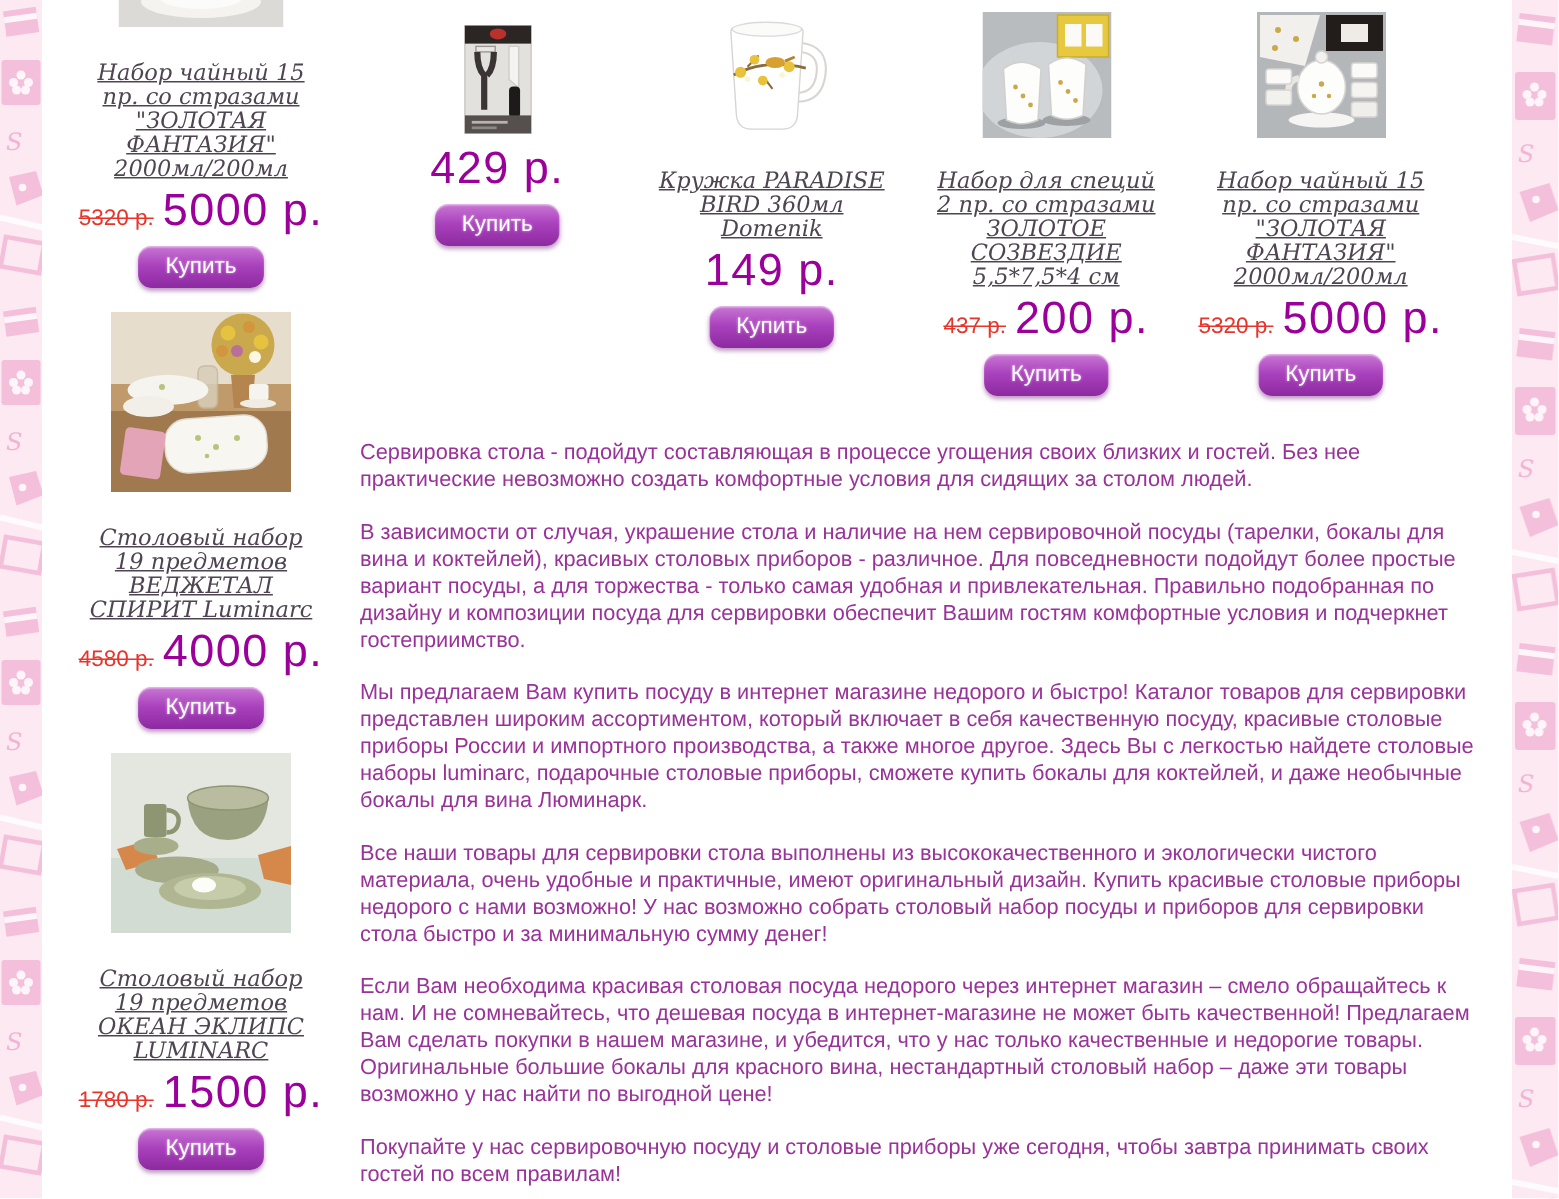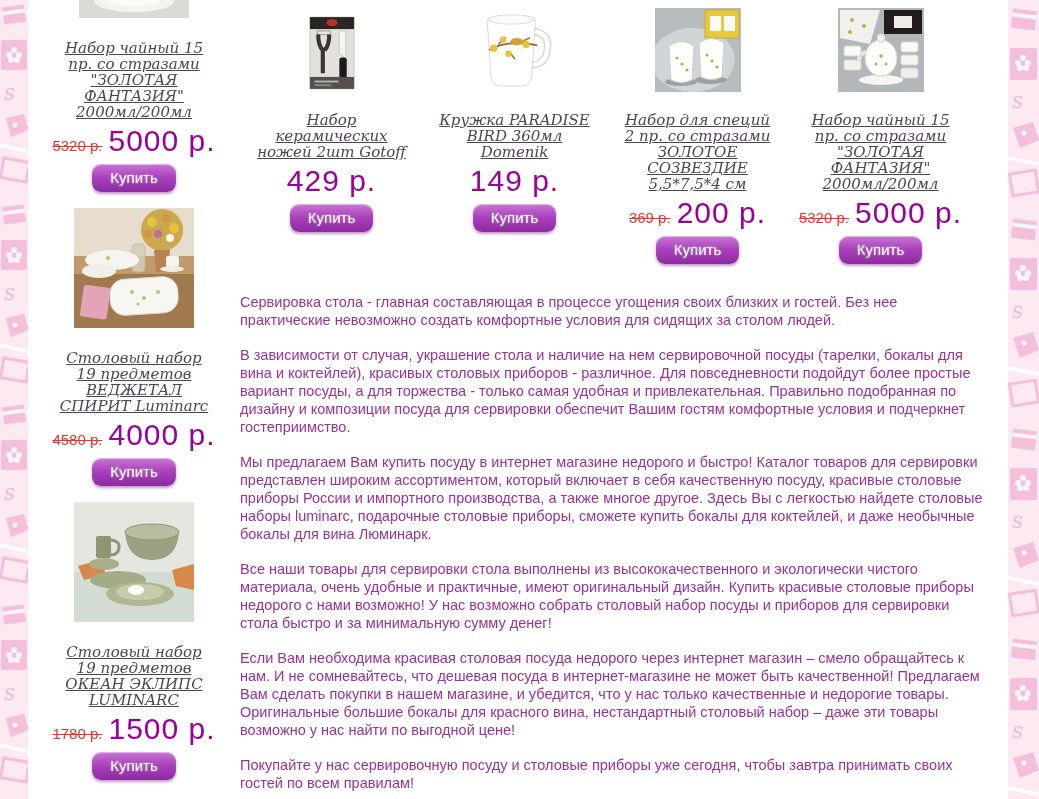--- a/index.html
+++ b/index.html
@@ -256,21 +256,20 @@
         <rect x="9" y="16" width="14" height="4" fill="#e9e7e4" stroke="#9a9793"></rect>
         <path d="M10,20 q0,12 5,17 l0,25" stroke="#3a3534" stroke-width="4.5" fill="none"></path>
         <path d="M22,20 q0,12 -5,17" stroke="#3a3534" stroke-width="4.5" fill="none"></path>
         <polygon points="33,16 40,16 40,46 33,40" fill="#f4f3f1" stroke="#cfccc8"></polygon>
         <rect x="33" y="45" width="8" height="23" rx="3" fill="#1d1a19"></rect>
         <rect x="1" y="66" width="48" height="13" fill="#55504d"></rect>
         <rect x="6" y="70" width="26" height="2" fill="#b7b3af"></rect>
         <rect x="6" y="74" width="18" height="2" fill="#8d8985"></rect>
       </svg>
     </div>
-    <a class="p-title">Набор керамических ножей 2шт Gotoff</a>
     <div class="price-row">
       <span class="new-price">429 р.</span>
     </div>
     <button class="buy-btn">Купить</button>
   </div>
 
   <div class="f-card">
     <div class="img-wrap">
       <svg width="74" height="84" viewBox="0 0 80 88">
         <path d="M60,24 q17,2 15,19 q-2,17 -17,17" fill="none" stroke="#d8d5d2" stroke-width="8"></path>
@@ -315,21 +314,21 @@
             <circle cx="27" cy="56" r="1.6"></circle>
             <circle cx="32" cy="62" r="1.6"></circle>
           <circle cx="52" cy="47" r="1.6"></circle>
             <circle cx="57" cy="53" r="1.6"></circle>
             <circle cx="62" cy="59" r="1.6"></circle>
         </g>
       </svg>
     </div>
     <a class="p-title">Набор для специй 2 пр. со стразами ЗОЛОТОЕ СОЗВЕЗДИЕ 5,5*7,5*4 см</a>
     <div class="price-row">
-      <span class="old-price">369 р.</span><span class="new-price">200 р.</span>
+      <span class="old-price">437 р.</span><span class="new-price">200 р.</span>
     </div>
     <button class="buy-btn">Купить</button>
   </div>
 
   <div class="f-card">
     <div class="img-wrap">
       <svg width="86" height="84" viewBox="0 0 86 84">
         <rect width="86" height="84" fill="#b4b7ba"></rect>
         <polygon points="2,2 42,2 32,36 2,30" fill="#f2f0ec"></polygon>
         <g fill="#c9a94a">
@@ -358,19 +357,19 @@
     <a class="p-title">Набор чайный 15 пр. со стразами "ЗОЛОТАЯ ФАНТАЗИЯ" 2000мл/200мл</a>
     <div class="price-row">
       <span class="old-price">5320 р.</span><span class="new-price">5000 р.</span>
     </div>
     <button class="buy-btn">Купить</button>
   </div>
 
 </div>
 
 <div class="article">
-  <p>Сервировка стола - главная составляющая в процессе угощения своих близких и гостей. Без нее практические невозможно создать комфортные условия для сидящих за столом людей.</p>
+  <p>Сервировка стола - подойдут составляющая в процессе угощения своих близких и гостей. Без нее практические невозможно создать комфортные условия для сидящих за столом людей.</p>
   <p>В зависимости от случая, украшение стола и наличие на нем сервировочной посуды (тарелки, бокалы для вина и коктейлей), красивых столовых приборов - различное. Для повседневности подойдут более простые вариант посуды, а для торжества - только самая удобная и привлекательная. Правильно подобранная по дизайну и композиции посуда для сервировки обеспечит Вашим гостям комфортные условия и подчеркнет гостеприимство.</p>
   <p>Мы предлагаем Вам купить посуду в интернет магазине недорого и быстро! Каталог товаров для сервировки представлен широким ассортиментом, который включает в себя качественную посуду, красивые столовые приборы России и импортного производства, а также многое другое. Здесь Вы с легкостью найдете столовые наборы luminarc, подарочные столовые приборы, сможете купить бокалы для коктейлей, и даже необычные бокалы для вина Люминарк.</p>
   <p>Все наши товары для сервировки стола выполнены из высококачественного и экологически чистого материала, очень удобные и практичные, имеют оригинальный дизайн. Купить красивые столовые приборы недорого с нами возможно! У нас возможно собрать столовый набор посуды и приборов для сервировки стола быстро и за минимальную сумму денег!</p>
   <p>Если Вам необходима красивая столовая посуда недорого через интернет магазин – смело обращайтесь к нам. И не сомневайтесь, что дешевая посуда в интернет-магазине не может быть качественной! Предлагаем Вам сделать покупки в нашем магазине, и убедится, что у нас только качественные и недорогие товары. Оригинальные большие бокалы для красного вина, нестандартный столовый набор – даже эти товары возможно у нас найти по выгодной цене!</p>
   <p>Покупайте у нас сервировочную посуду и столовые приборы уже сегодня, чтобы завтра принимать своих гостей по всем правилам!</p>
 </div>
 
 </body></html>

